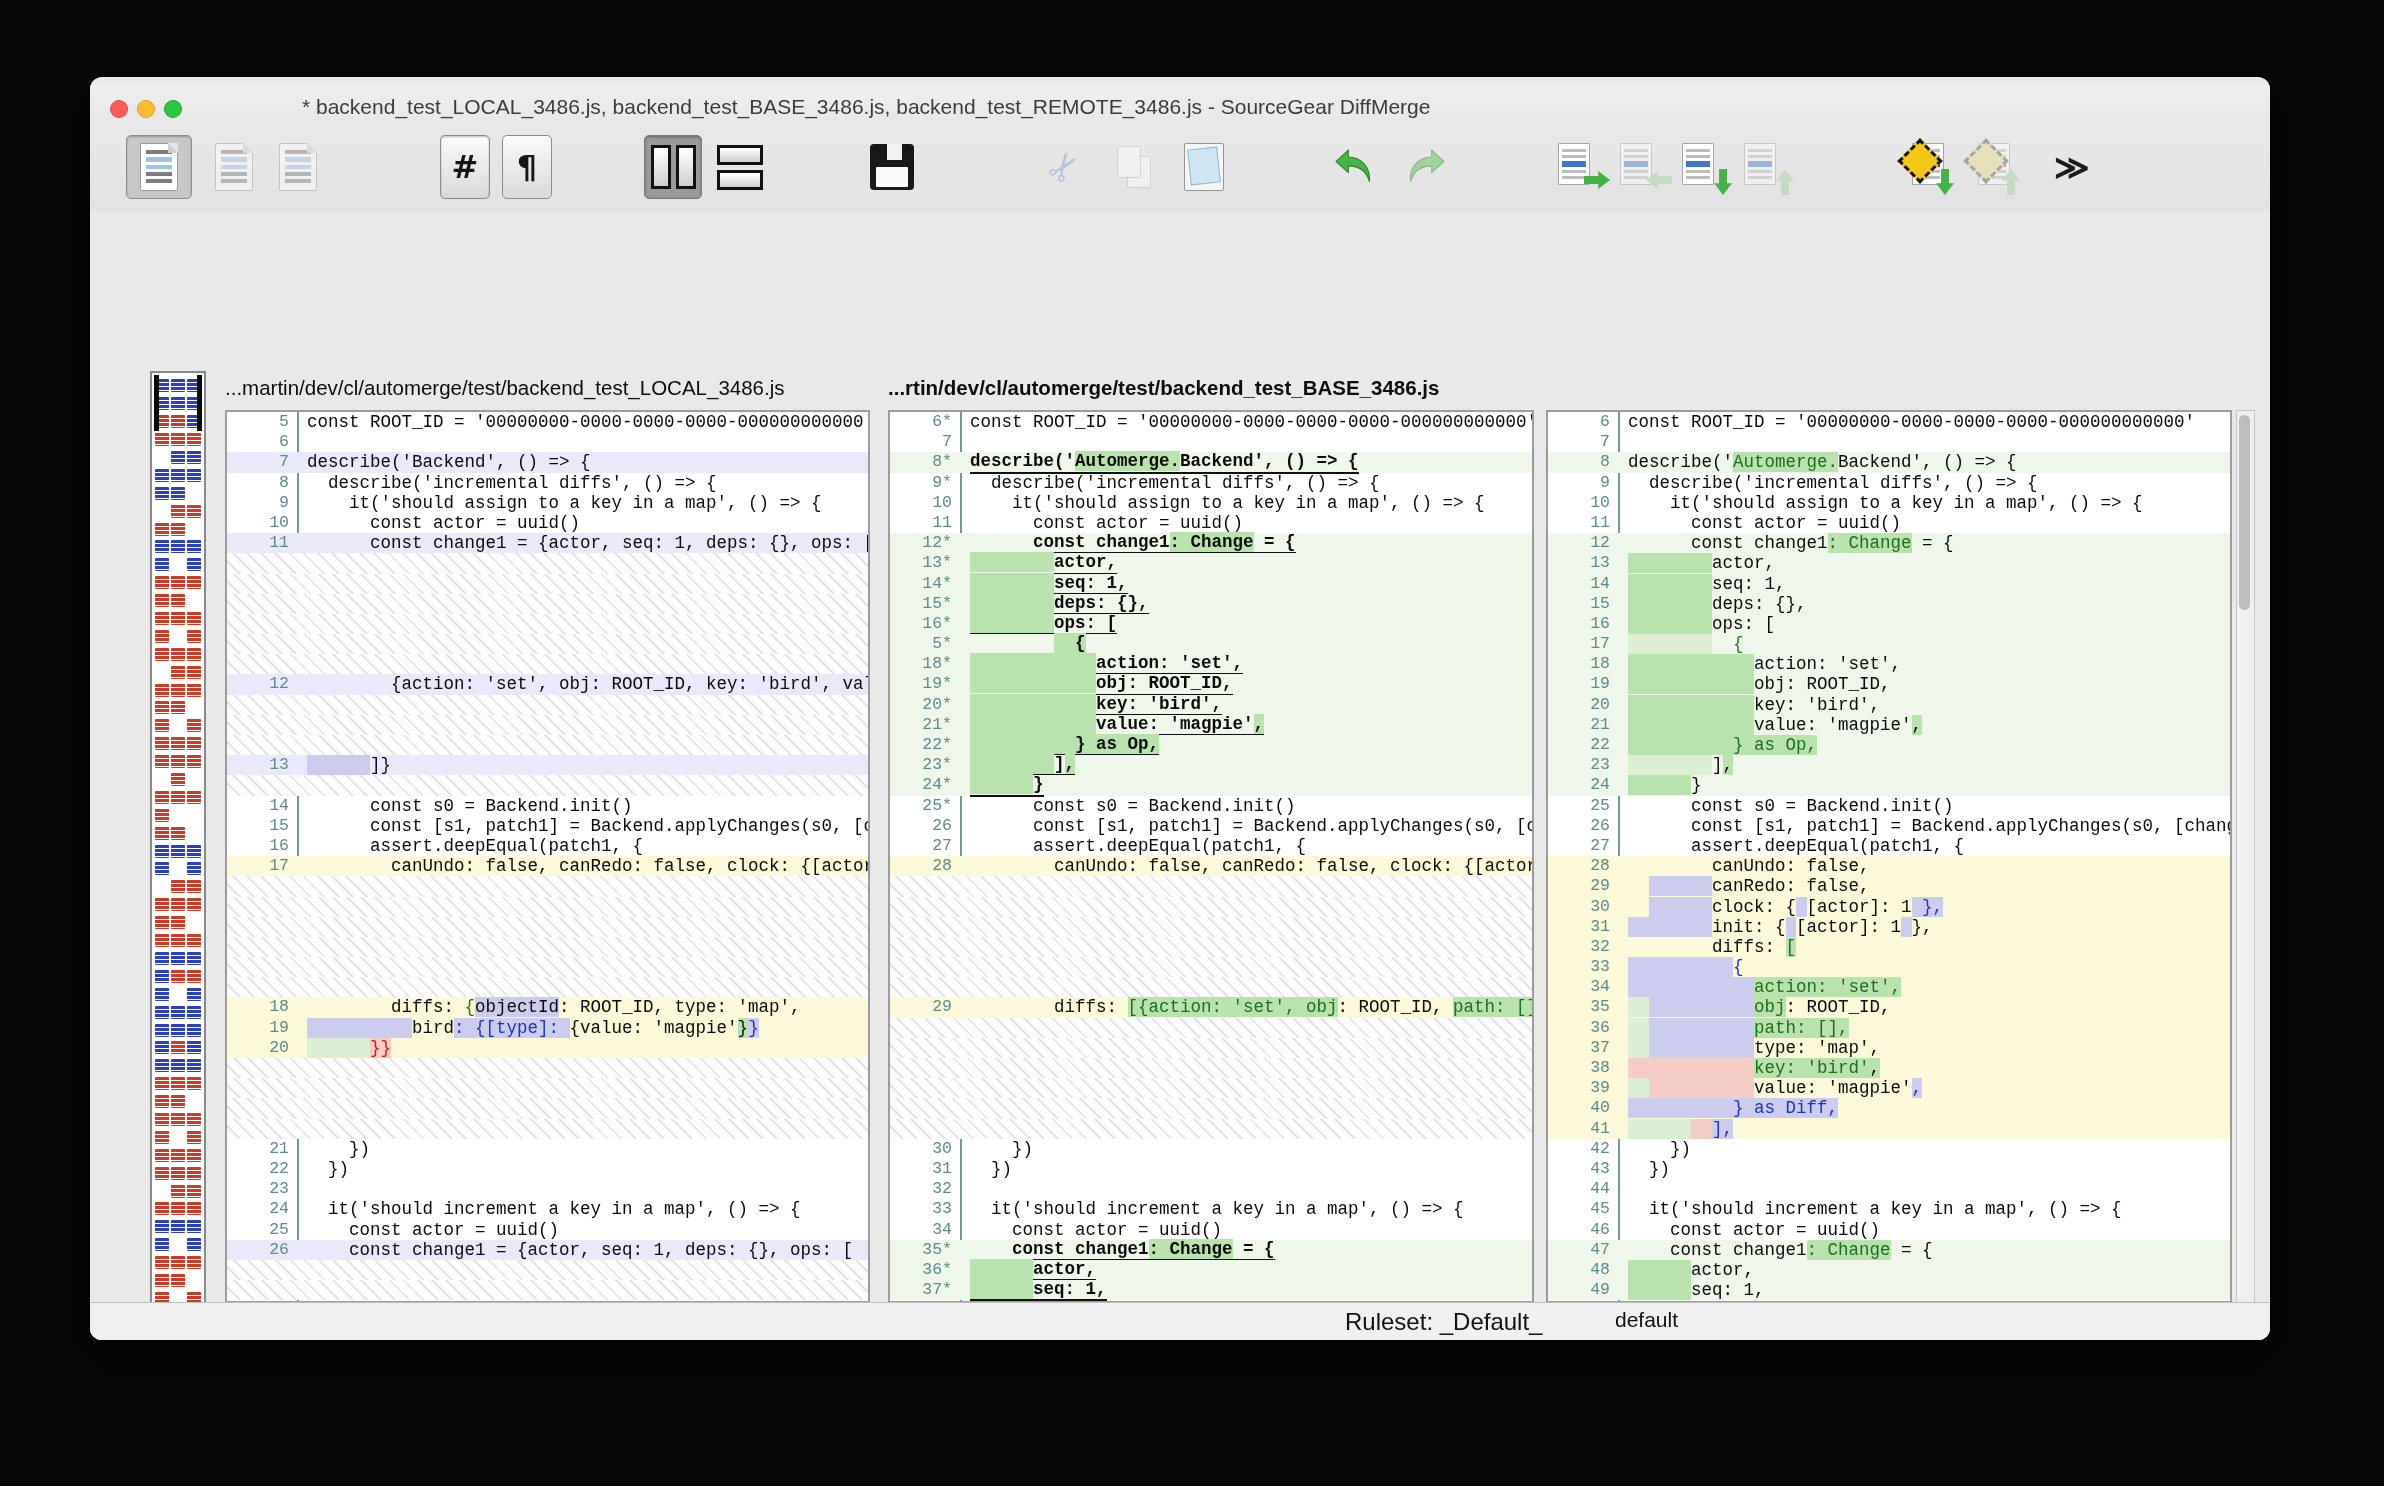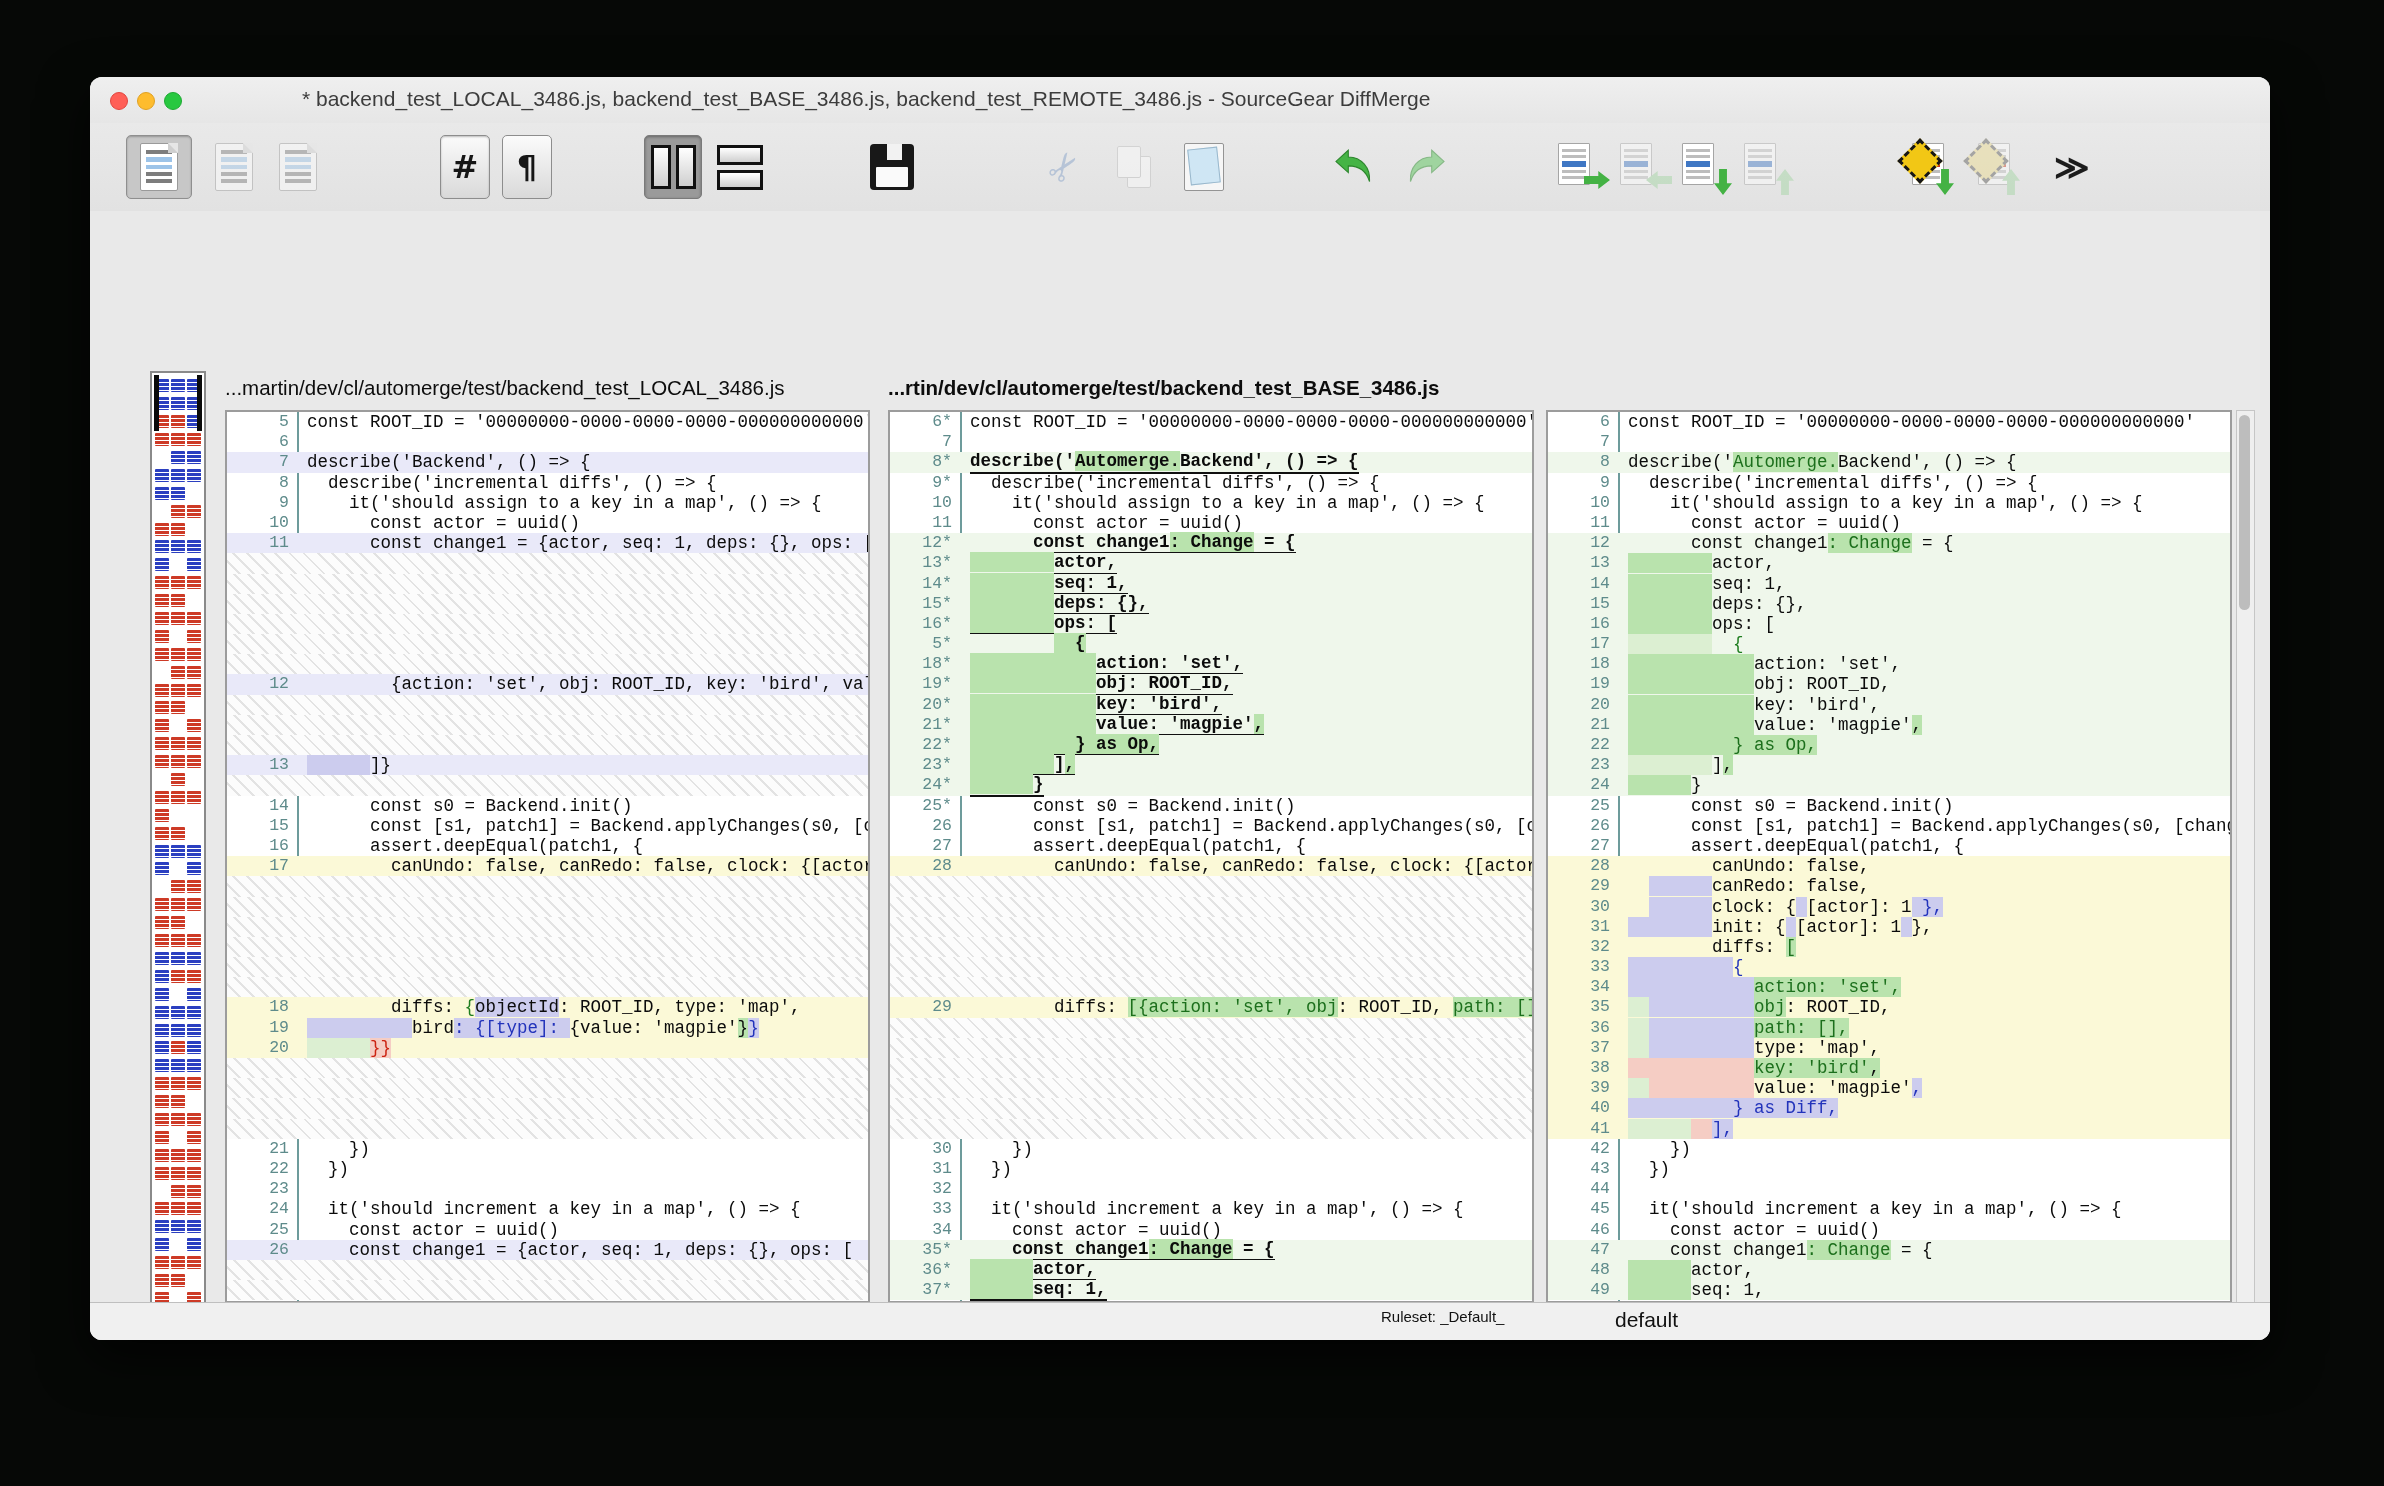--- a/index.html
+++ b/index.html
@@ -1,21 +1,21 @@
 <!DOCTYPE html>
 <html><head>
 <meta charset="utf-8">
 <style>
   html,body{margin:0;padding:0;background:#000;}
   #screen{position:relative;width:2384px;height:1486px;background:#060806;overflow:hidden;
           font-family:"Liberation Sans",sans-serif;}
   
   #window{position:absolute;left:90px;top:77px;width:2180px;height:1263px;background:#e9e9e9;
           border-radius:12px;overflow:hidden;box-shadow:0 18px 50px rgba(0,0,0,.7);}
-  .titlebar{position:absolute;left:0;top:0;width:100%;height:46px;background:linear-gradient(#efefef,#e6e6e6);
+  .titlebar{position:absolute;left:0;top:8px;width:100%;height:46px;background:linear-gradient(#efefef,#e6e6e6);
             border-bottom:1px solid #c9c9c9;padding-left:15px;}
   .lights{position:absolute;left:20px;top:15px;display:flex;gap:9px;}
   .light{width:16px;height:16px;border-radius:50%;}
   .light.red{background:#ff5f57;border:1px solid #e14640;}
   .light.yellow{background:#febc2e;border:1px solid #e0a123;}
   .light.green{background:#28c840;border:1px solid #1eaa33;}
   .wintitle{position:absolute;left:212px;top:10px;font-size:21px;color:#3c3c3c;white-space:nowrap;}
   
   .toolbar{position:absolute;left:0;top:46px;width:100%;height:88px;background:linear-gradient(#e9e9e9,#e2e2e2);
            display:flex;align-items:center;}
@@ -103,21 +103,21 @@
   .bg-lgr{background:#eff7eb;}
   .row.void{background:repeating-linear-gradient(45deg,#fcfcfc 0 8px,#e3e3e3 8px 10px);}
   
   .vscroll{position:absolute;left:2146px;top:199px;width:17px;height:893px;background:#efefef;border:1px solid #c6c6c6;}
   .vthumb{position:absolute;left:2px;top:4px;width:11px;height:195px;background:#bdbdbd;border-radius:6px;}
   .hscroll{position:absolute;left:135px;top:1102px;width:2026px;height:17px;background:#f3f3f3;border-radius:9px;}
   .hthumb{position:absolute;left:3px;top:1px;width:600px;height:15px;background:#b8b8b8;border-radius:8px;}
   
   .changes{position:absolute;top:1122px;right:44px;font-size:22.5px;color:#161616;}
   .statusbar{position:absolute;left:0;bottom:0;width:100%;height:37px;background:#f0f0f0;border-top:1px solid #bfbfbf;}
-  .ruleset{position:absolute;left:1255px;top:5px;font-size:15px;color:#111;margin-left:36px;}
+  .ruleset{position:absolute;left:1255px;top:5px;font-size:24px;color:#111;}
   .ruleset-val{position:absolute;left:1525px;top:5px;font-size:21px;color:#111;}
 </style>
 </head>
 <body>
 
 <div id="screen">
   <div id="window">
 
     <div class="titlebar">
       <div class="lights">

